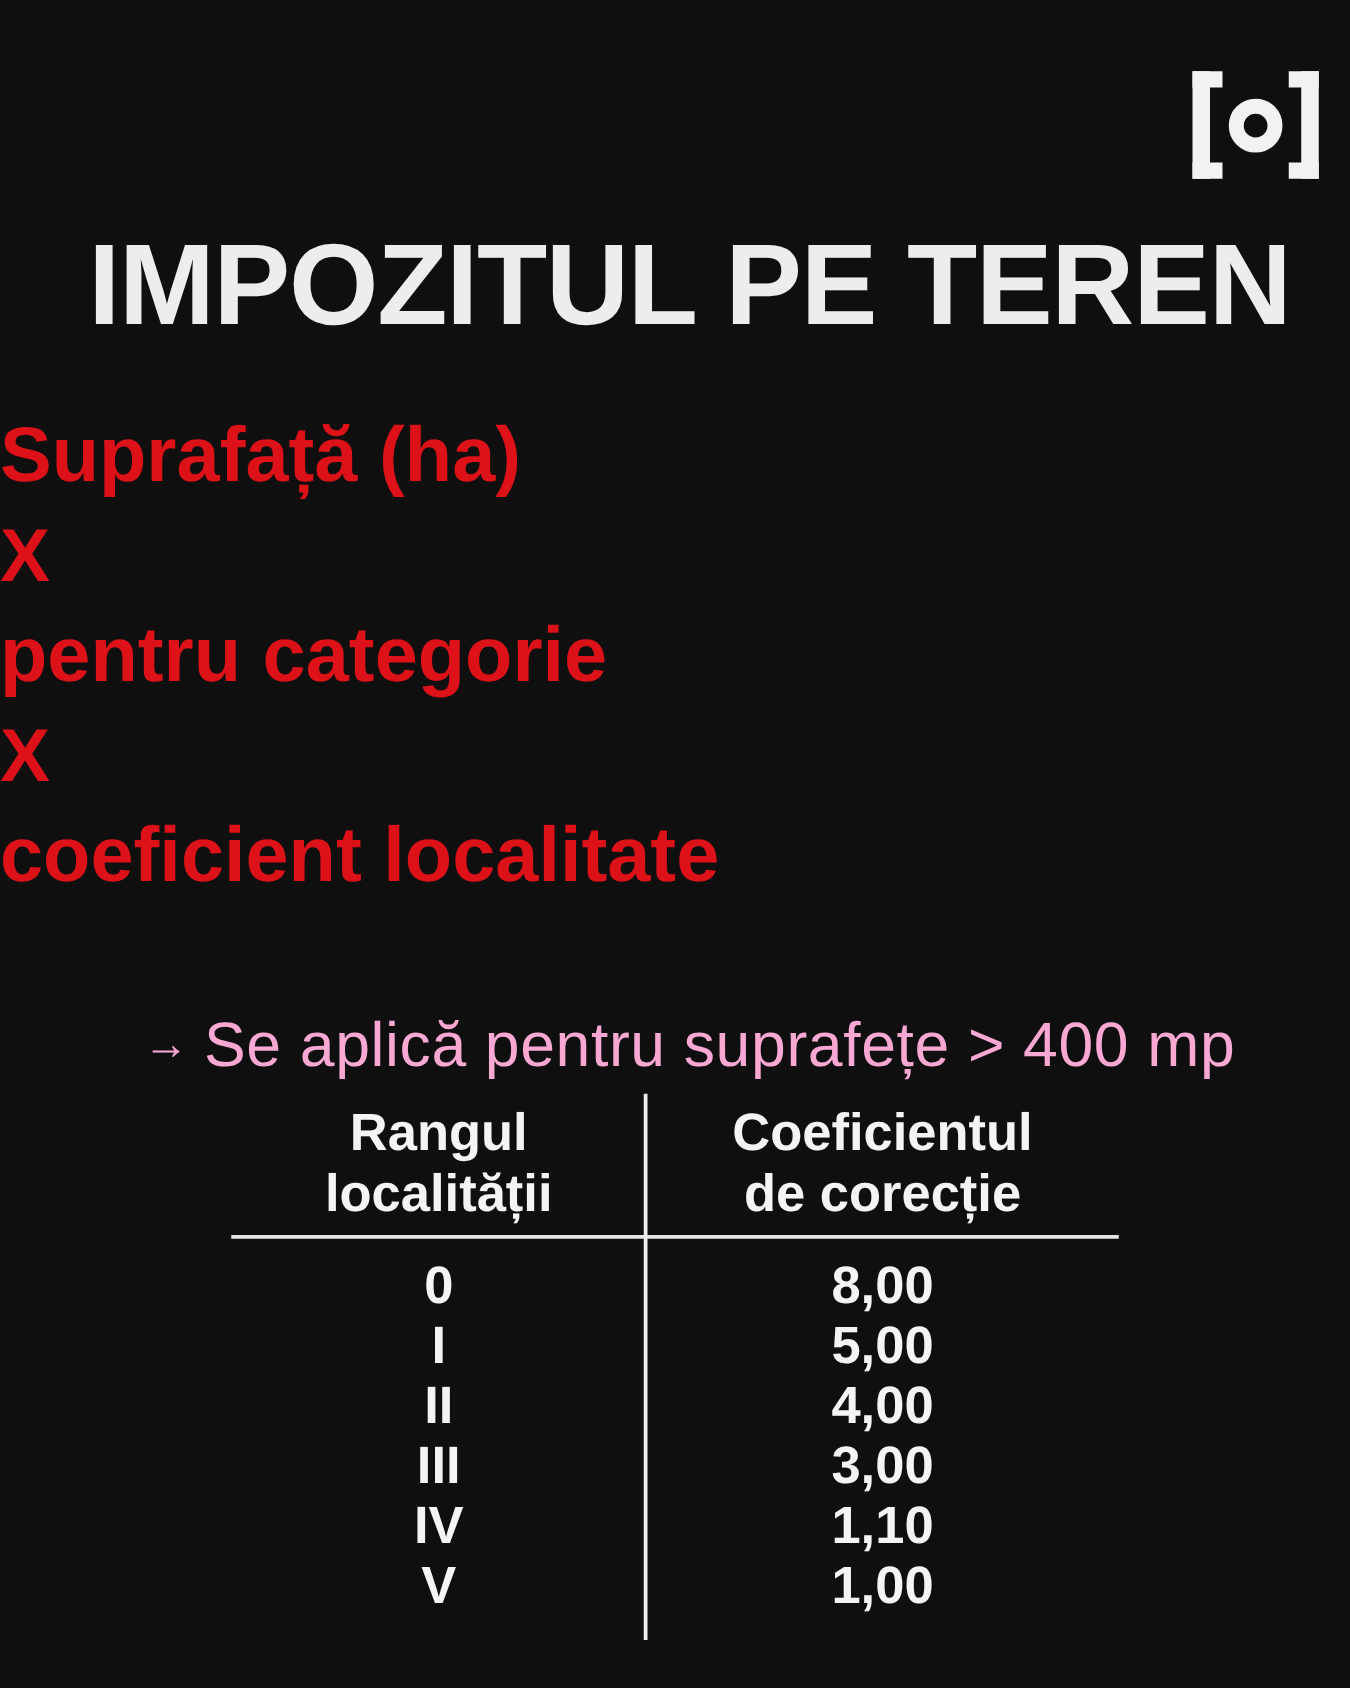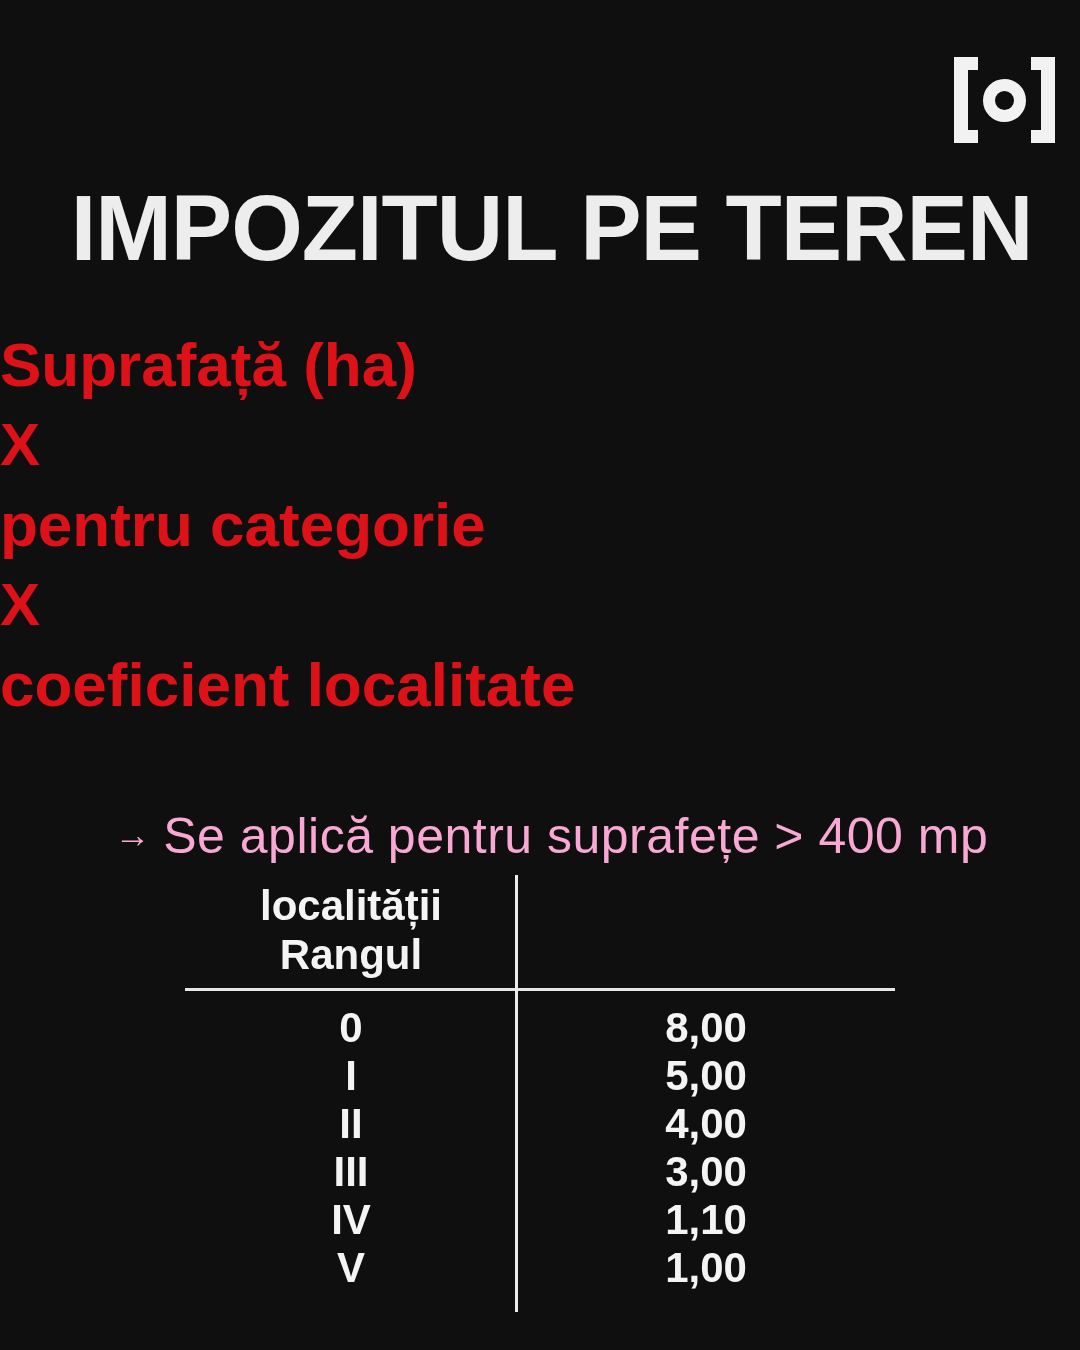--- a/index.html
+++ b/index.html
@@ -177,22 +177,26 @@
 
   <div class="note">
     <span class="arrow">→</span><span>Se aplică pentru suprafețe &gt; 400 mp</span>
   </div>
 
   <div class="rank-table">
     <div class="vline"></div>
 
     <div class="thead">
       <div class="th col1">
+        <div>Rangul</div>
         <div>localității</div>
-        <div>Rangul</div>
+      </div>
+      <div class="th col2">
+        <div>Coeficientul</div>
+        <div>de corecție</div>
       </div>
     </div>
 
     <div class="hrule"></div>
 
     <div class="tbody">
       <div class="tr">
         <div class="td col1">0</div>
         <div class="td col2">8,00</div>
       </div>

